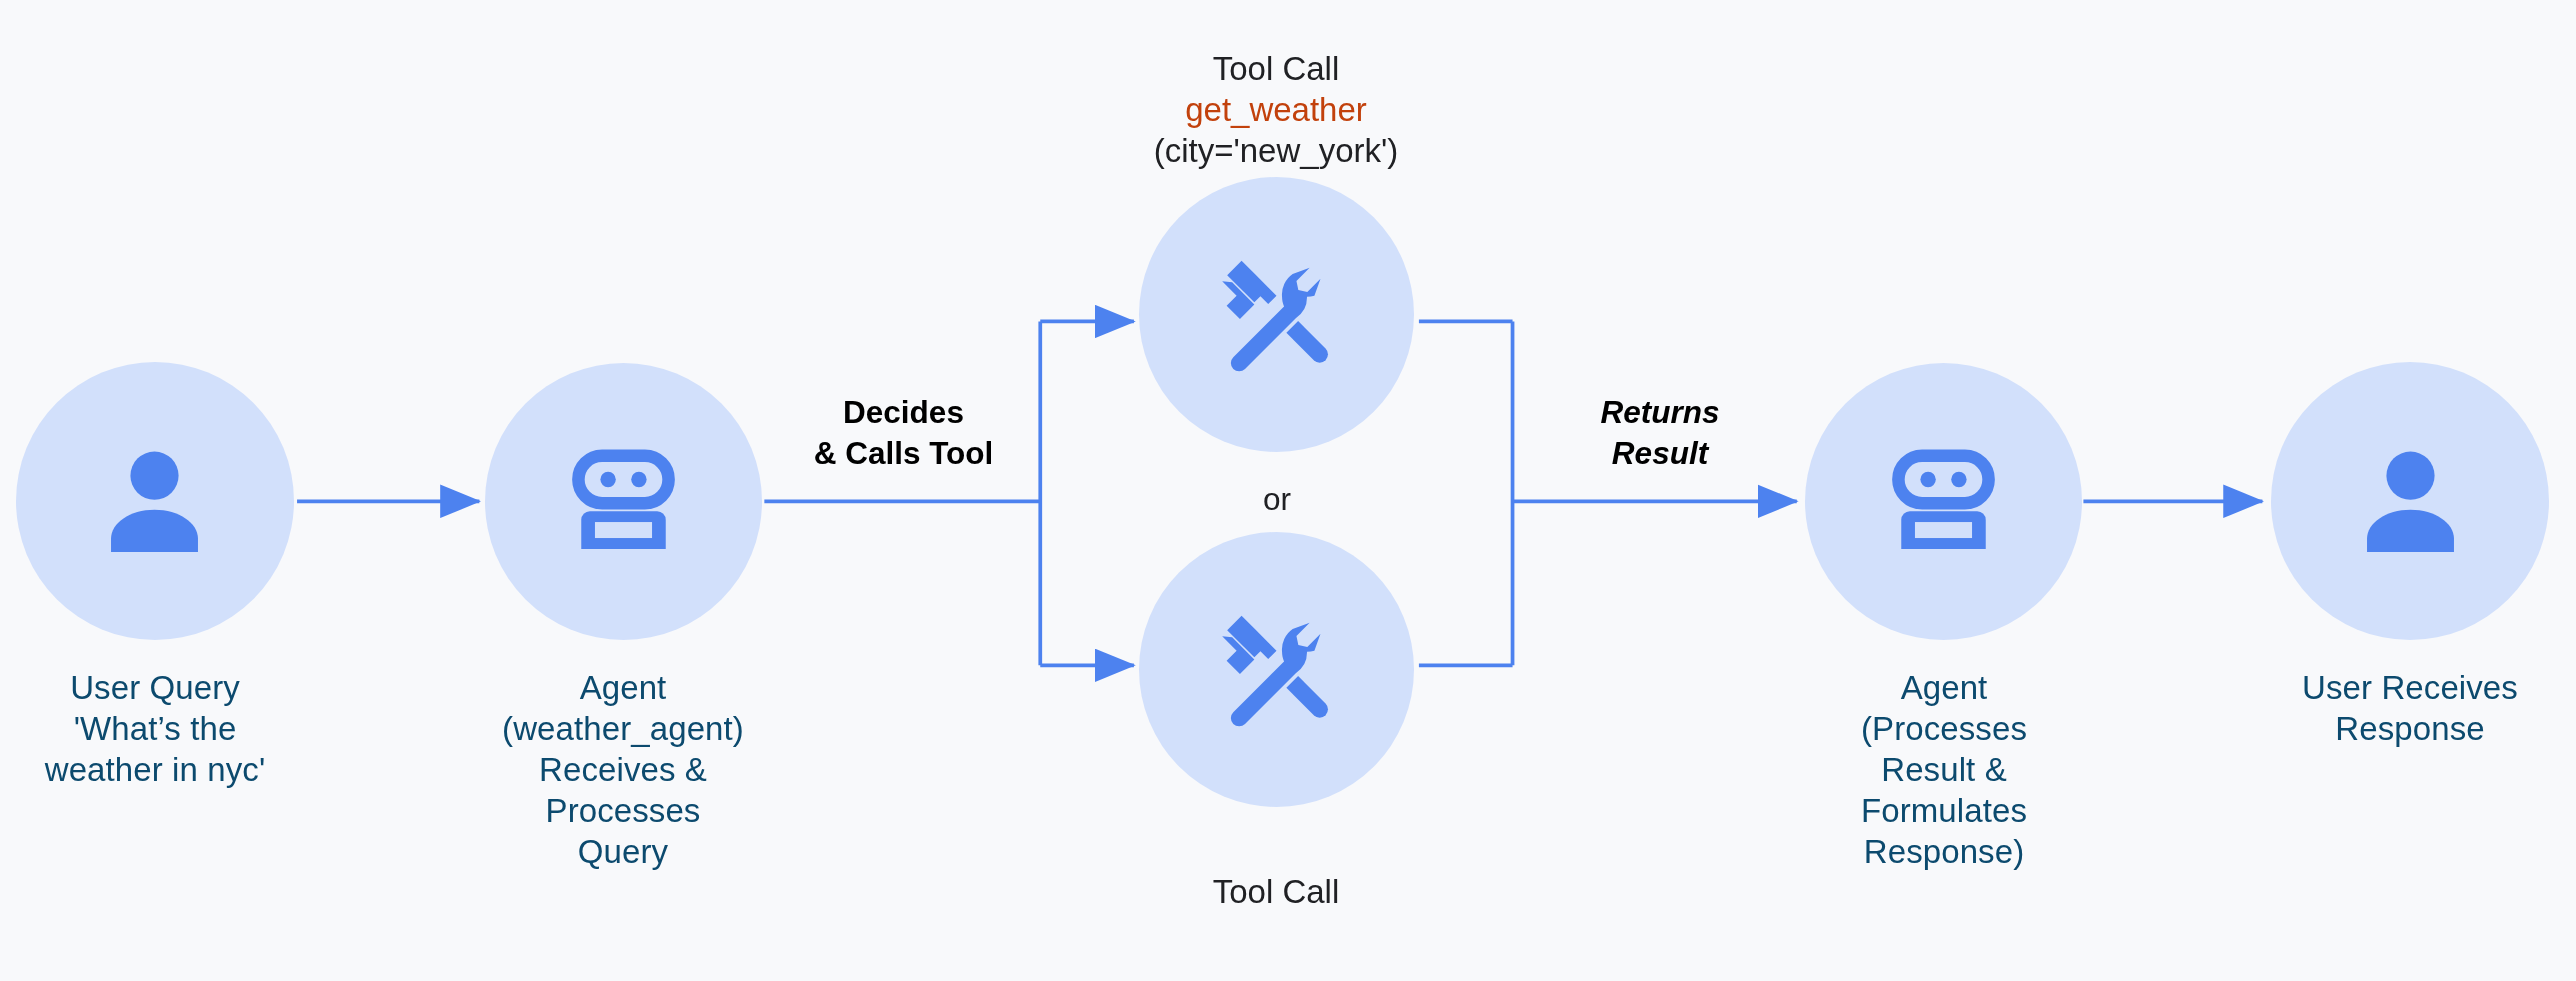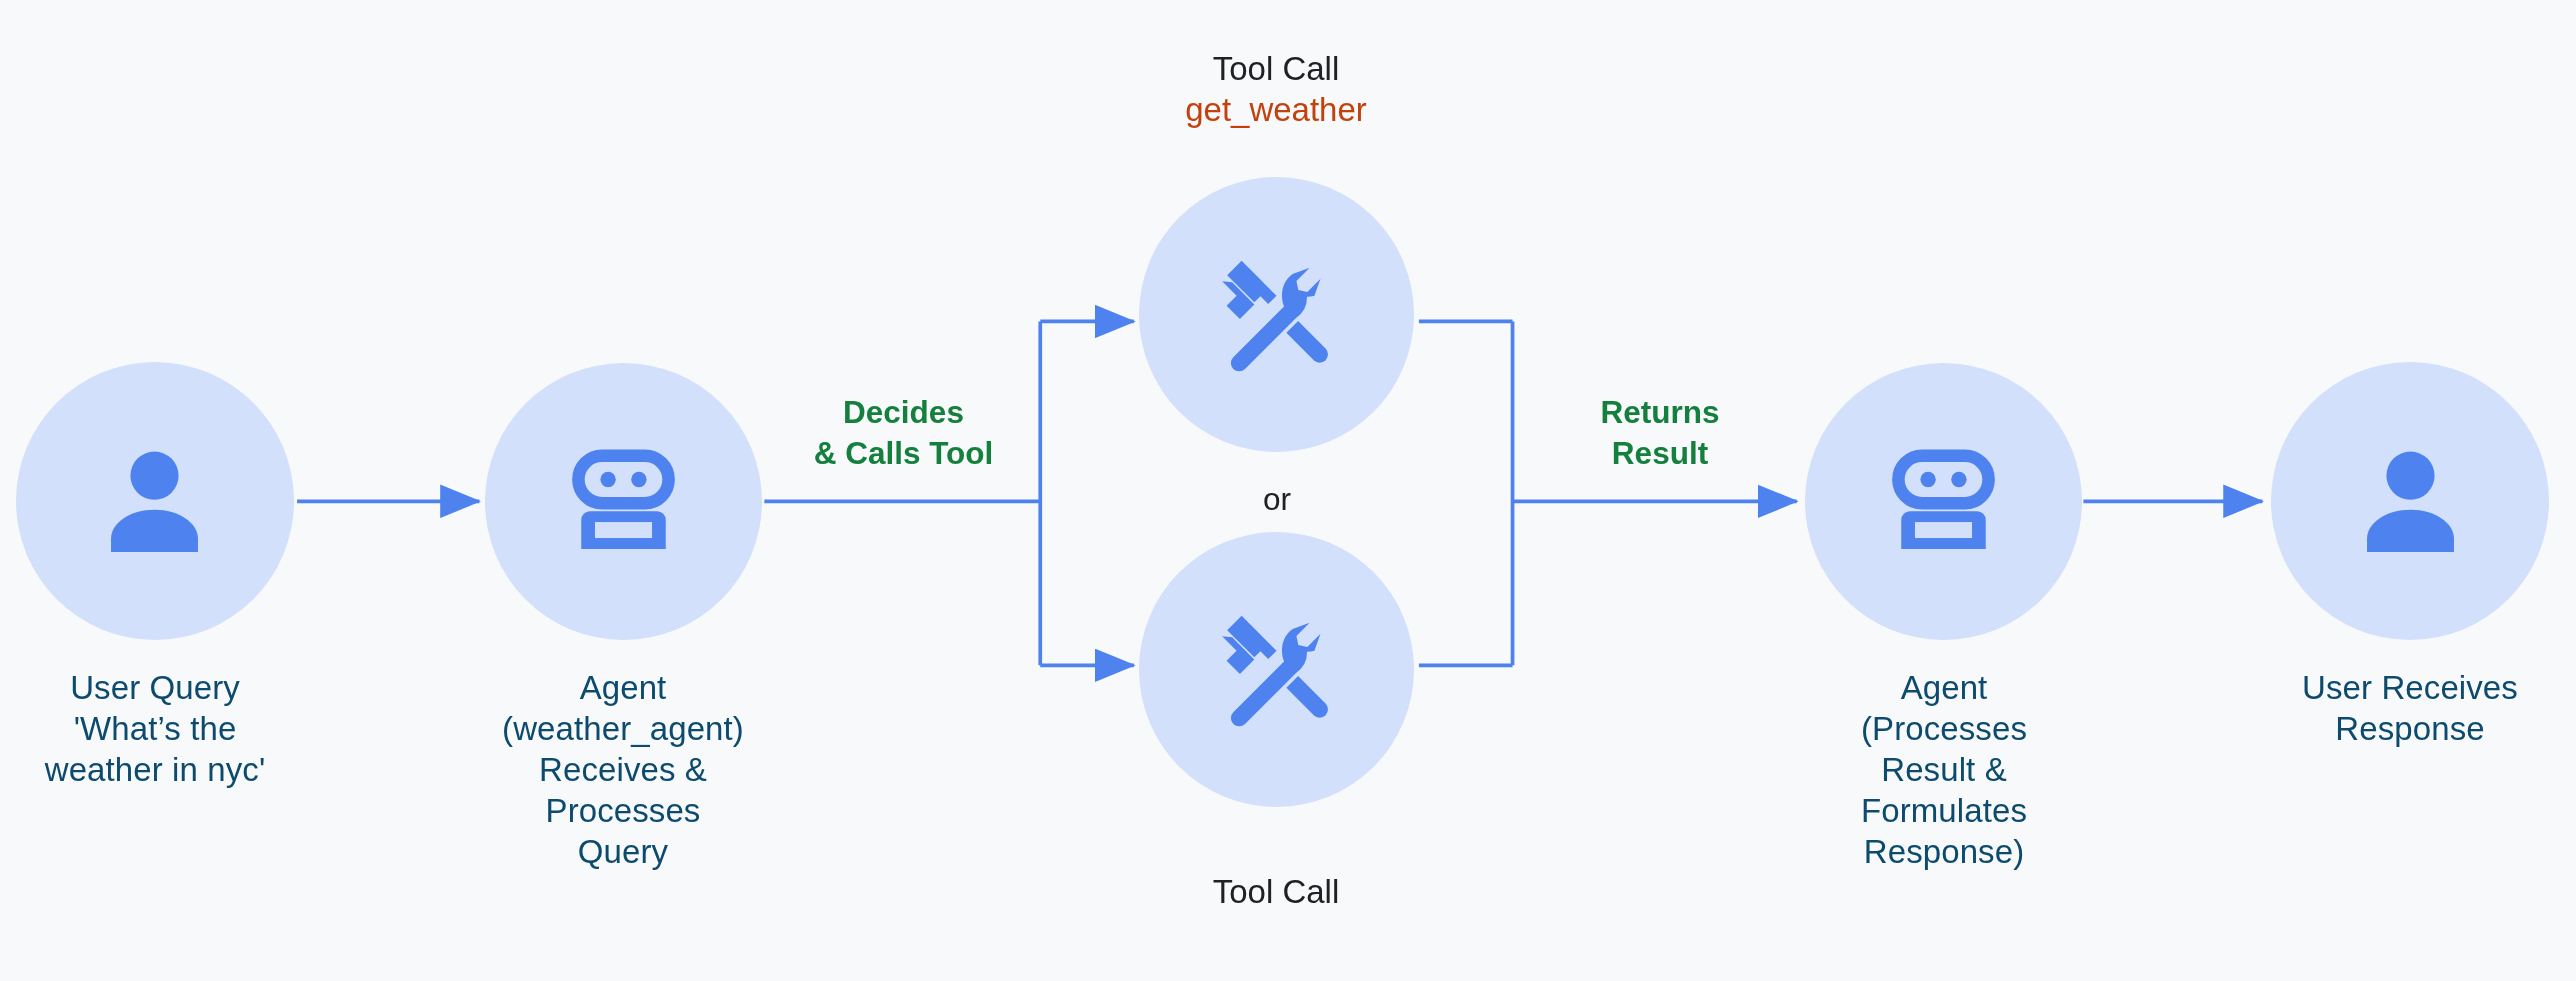--- a/index.html
+++ b/index.html
@@ -41,21 +41,21 @@
     text-align: center;
     color: #0c4a6e;
     font-size: 33px;
     line-height: 41px;
     white-space: pre-line;
     letter-spacing: 0.1px;
   }
   .edge-label {
     position: absolute;
     text-align: center;
-    color: #15803d;
+    color: #000000;
     font-size: 31.5px;
     line-height: 41px;
     font-weight: bold;
     white-space: pre-line;
   }
   .or-label {
     position: absolute;
     text-align: center;
     color: #202124;
     font-size: 31.5px;
@@ -135,20 +135,21 @@
 Receives &amp;
 Processes
 Query</div>
 
   <div class="edge-label" style="left:779px; top:392px; width:249px;">Decides
 &amp; Calls Tool</div>
 
   <div class="toolcall" style="left:1098px; top:7.5px; width:356px;">
     <span class="hd">Tool Call</span>
     <span class="fn">get_weather</span>
+    <span class="args">(city='new_york')</span>
   </div>
   <div class="node" style="left:1139px; top:177px; width:275px; height:275px;">
     <span>
       <svg width="133" height="133" viewBox="0 0 24 24" fill="#4d82ef">
         <path d="M13.78 15.3l2.12-2.12 4.95 4.95a1.5 1.5 0 0 1 0 2.12 1.5 1.5 0 0 1-2.12 0z"></path>
         <path d="M17.5 10a4.5 4.5 0 0 0 1.34-.2l1.1-3.06-2.38 2.38-1.62-.34-.34-1.62 2.38-2.38-3.06 1.1A4.5 4.5 0 0 0 13 10c0 .62.13 1.2.36 1.74L4.2 20.9a1.5 1.5 0 0 0 0 2.12 1.5 1.5 0 0 0 2.12 0l9.16-9.16A4.47 4.47 0 0 0 17.5 10z" transform="translate(0,-1.2)"></path>
         <path d="M10.6 7.2L8.1 4.7 5.7 2.3 3.1 4.9l2.4 2.4 2.5 2.5 1.1-1.1 1.4 1.4 1.5-1.5-1.4-1.4z"></path>
         <path d="M2.2 6.0L4.8 8.6 3.0 10.4 5.4 12.8 8.0 10.2 4.0 6.2z"></path>
       </svg>
     </span>
@@ -163,21 +164,21 @@
         <path d="M17.5 10a4.5 4.5 0 0 0 1.34-.2l1.1-3.06-2.38 2.38-1.62-.34-.34-1.62 2.38-2.38-3.06 1.1A4.5 4.5 0 0 0 13 10c0 .62.13 1.2.36 1.74L4.2 20.9a1.5 1.5 0 0 0 0 2.12 1.5 1.5 0 0 0 2.12 0l9.16-9.16A4.47 4.47 0 0 0 17.5 10z" transform="translate(0,-1.2)"></path>
         <path d="M10.6 7.2L8.1 4.7 5.7 2.3 3.1 4.9l2.4 2.4 2.5 2.5 1.1-1.1 1.4 1.4 1.5-1.5-1.4-1.4z"></path>
         <path d="M2.2 6.0L4.8 8.6 3.0 10.4 5.4 12.8 8.0 10.2 4.0 6.2z"></path>
       </svg>
     </span>
   </div>
   <div class="toolcall" style="left:1098px; top:831px; width:356px;">
     <span class="hd">Tool Call</span>
   </div>
 
-  <div class="edge-label" style="left:1550px; top:392px; width:220px;">Returns
+  <div class="edge-label" style="left:1550px; top:392px; width:220px;font-style:italic;">Returns
 Result</div>
 
   <div class="node" style="left:1805px; top:363px; width:277px; height:277px;">
     <span>
       <svg width="137" height="137" viewBox="0 0 24 24" fill="none" stroke="#4d82ef">
         <rect x="4.1" y="4.0" width="15.8" height="8.3" rx="4.15" stroke-width="2.2"></rect>
         <circle cx="9.3" cy="8.15" r="1.35" fill="#4d82ef" stroke="none"></circle>
         <circle cx="14.7" cy="8.15" r="1.35" fill="#4d82ef" stroke="none"></circle>
         <path d="M4.6 20.3 v-5.1 a1.5 1.5 0 0 1 1.5-1.5 h11.8 a1.5 1.5 0 0 1 1.5 1.5 v5.1 z" fill="#4d82ef" stroke="none"></path>
         <rect x="7.0" y="15.6" width="10.0" height="2.8" fill="#d2e0fb" stroke="none"></rect>

